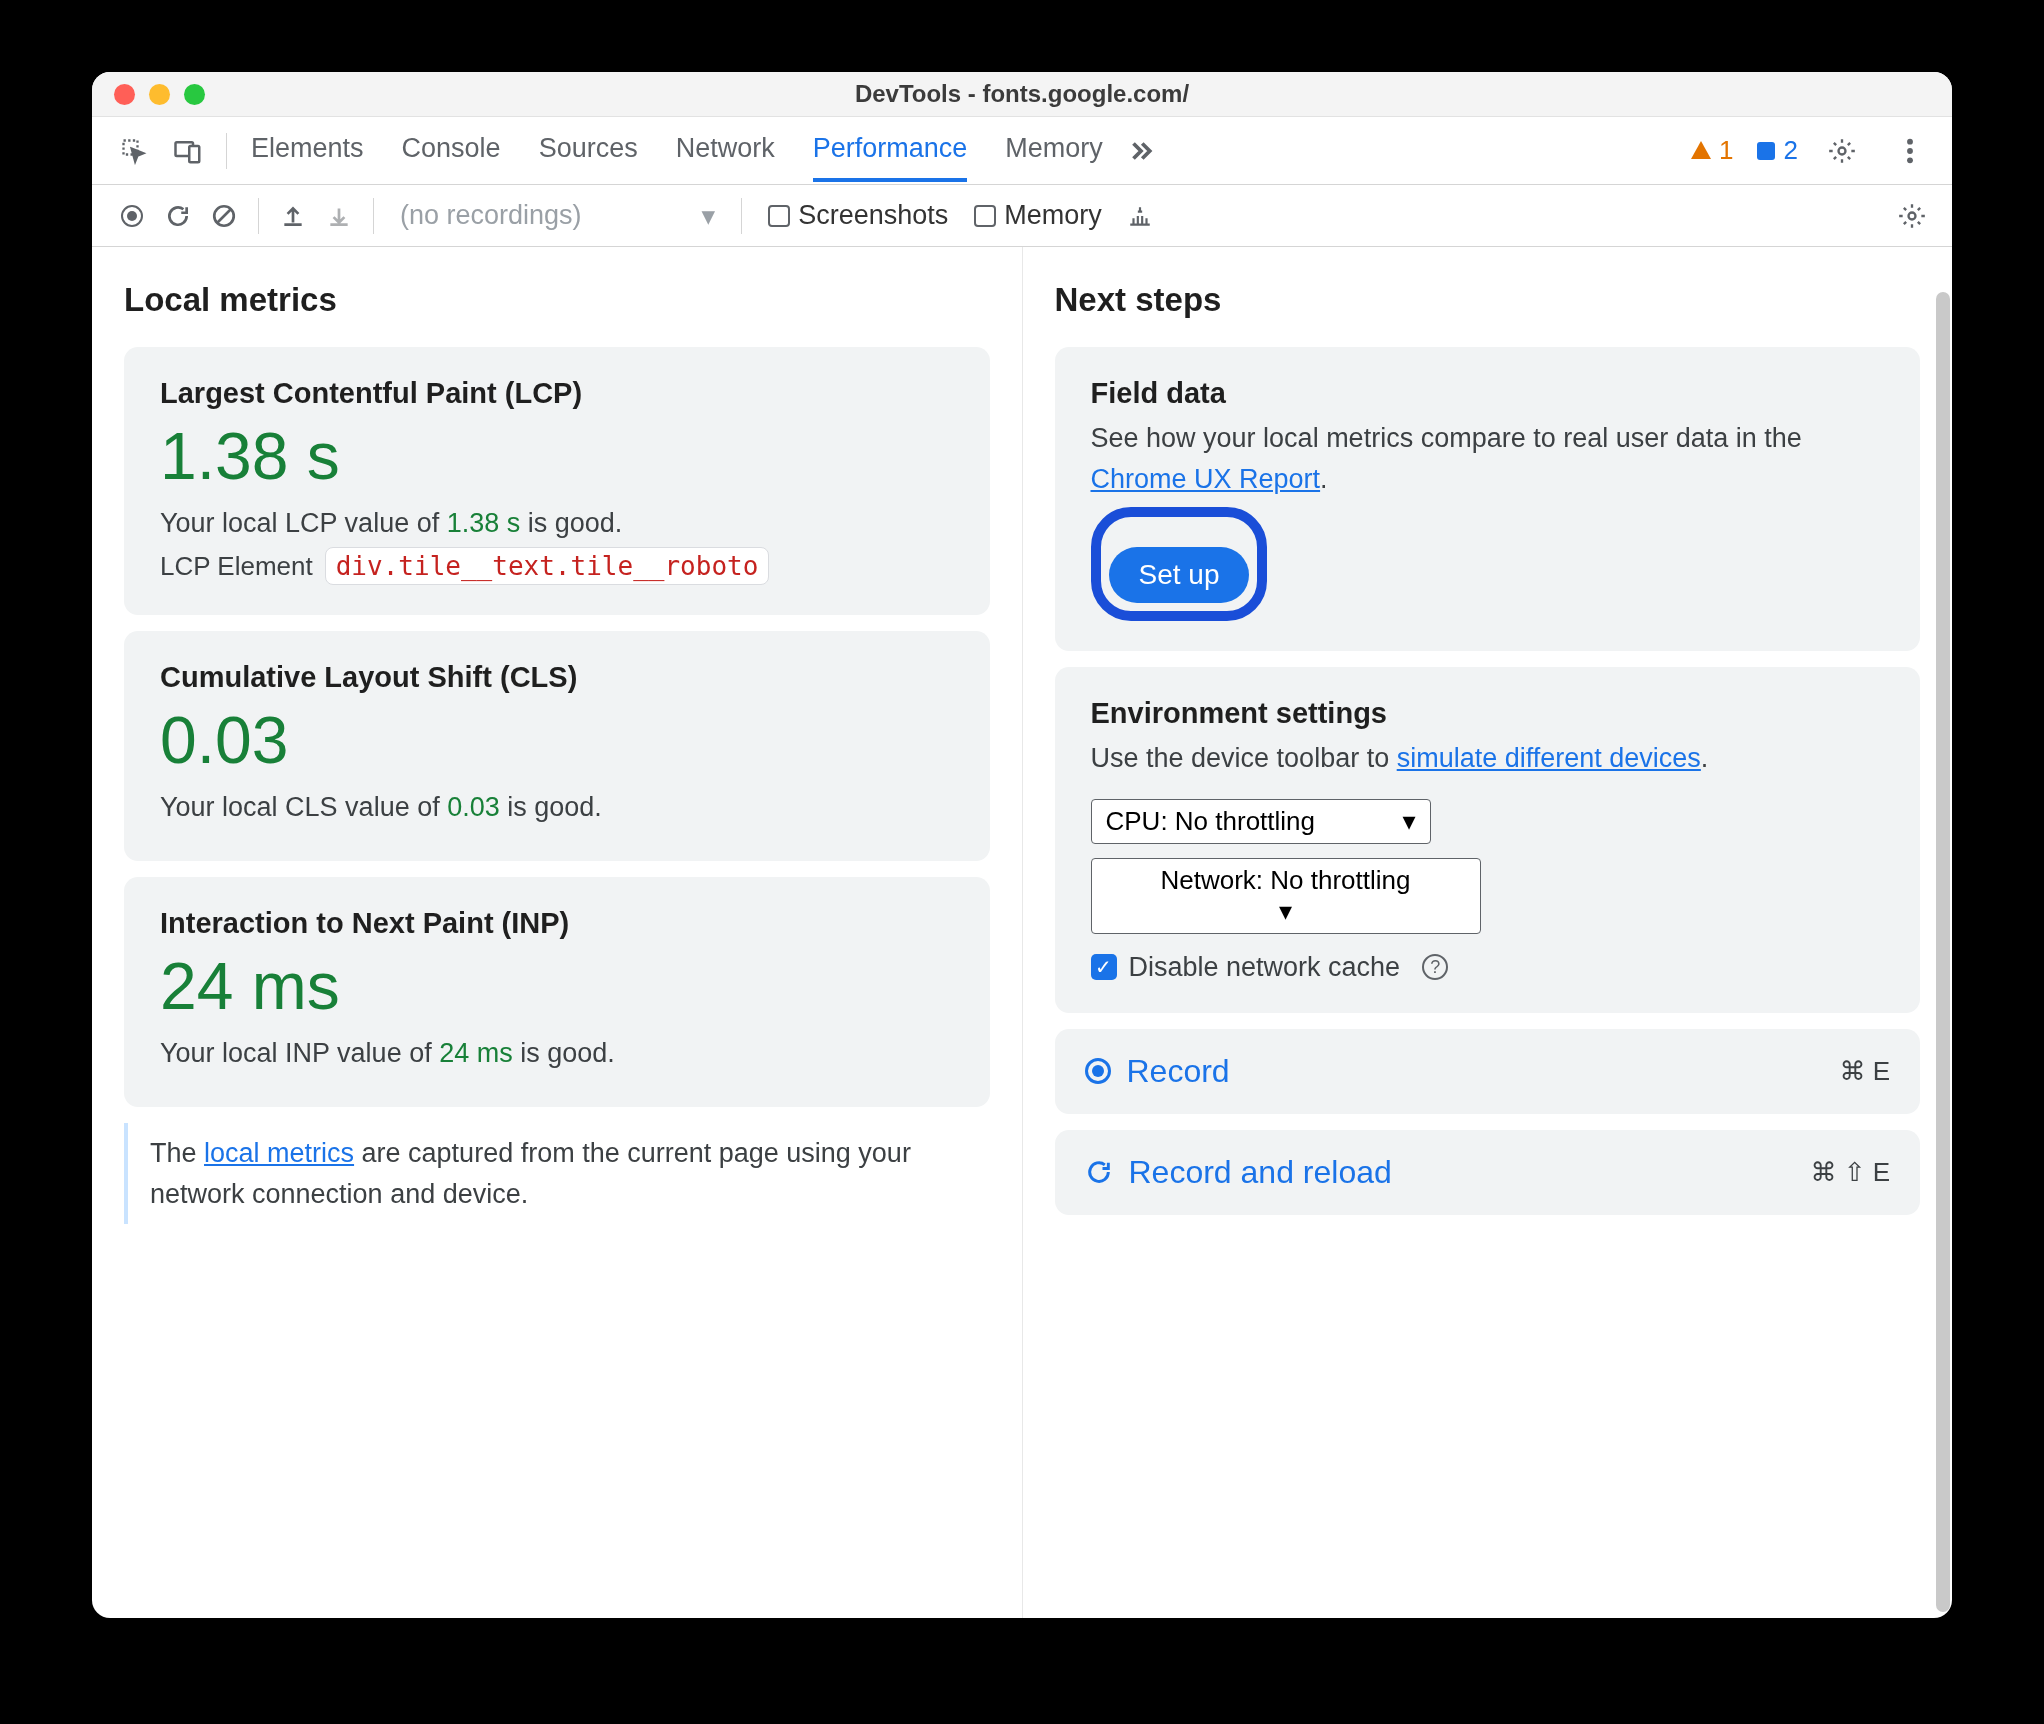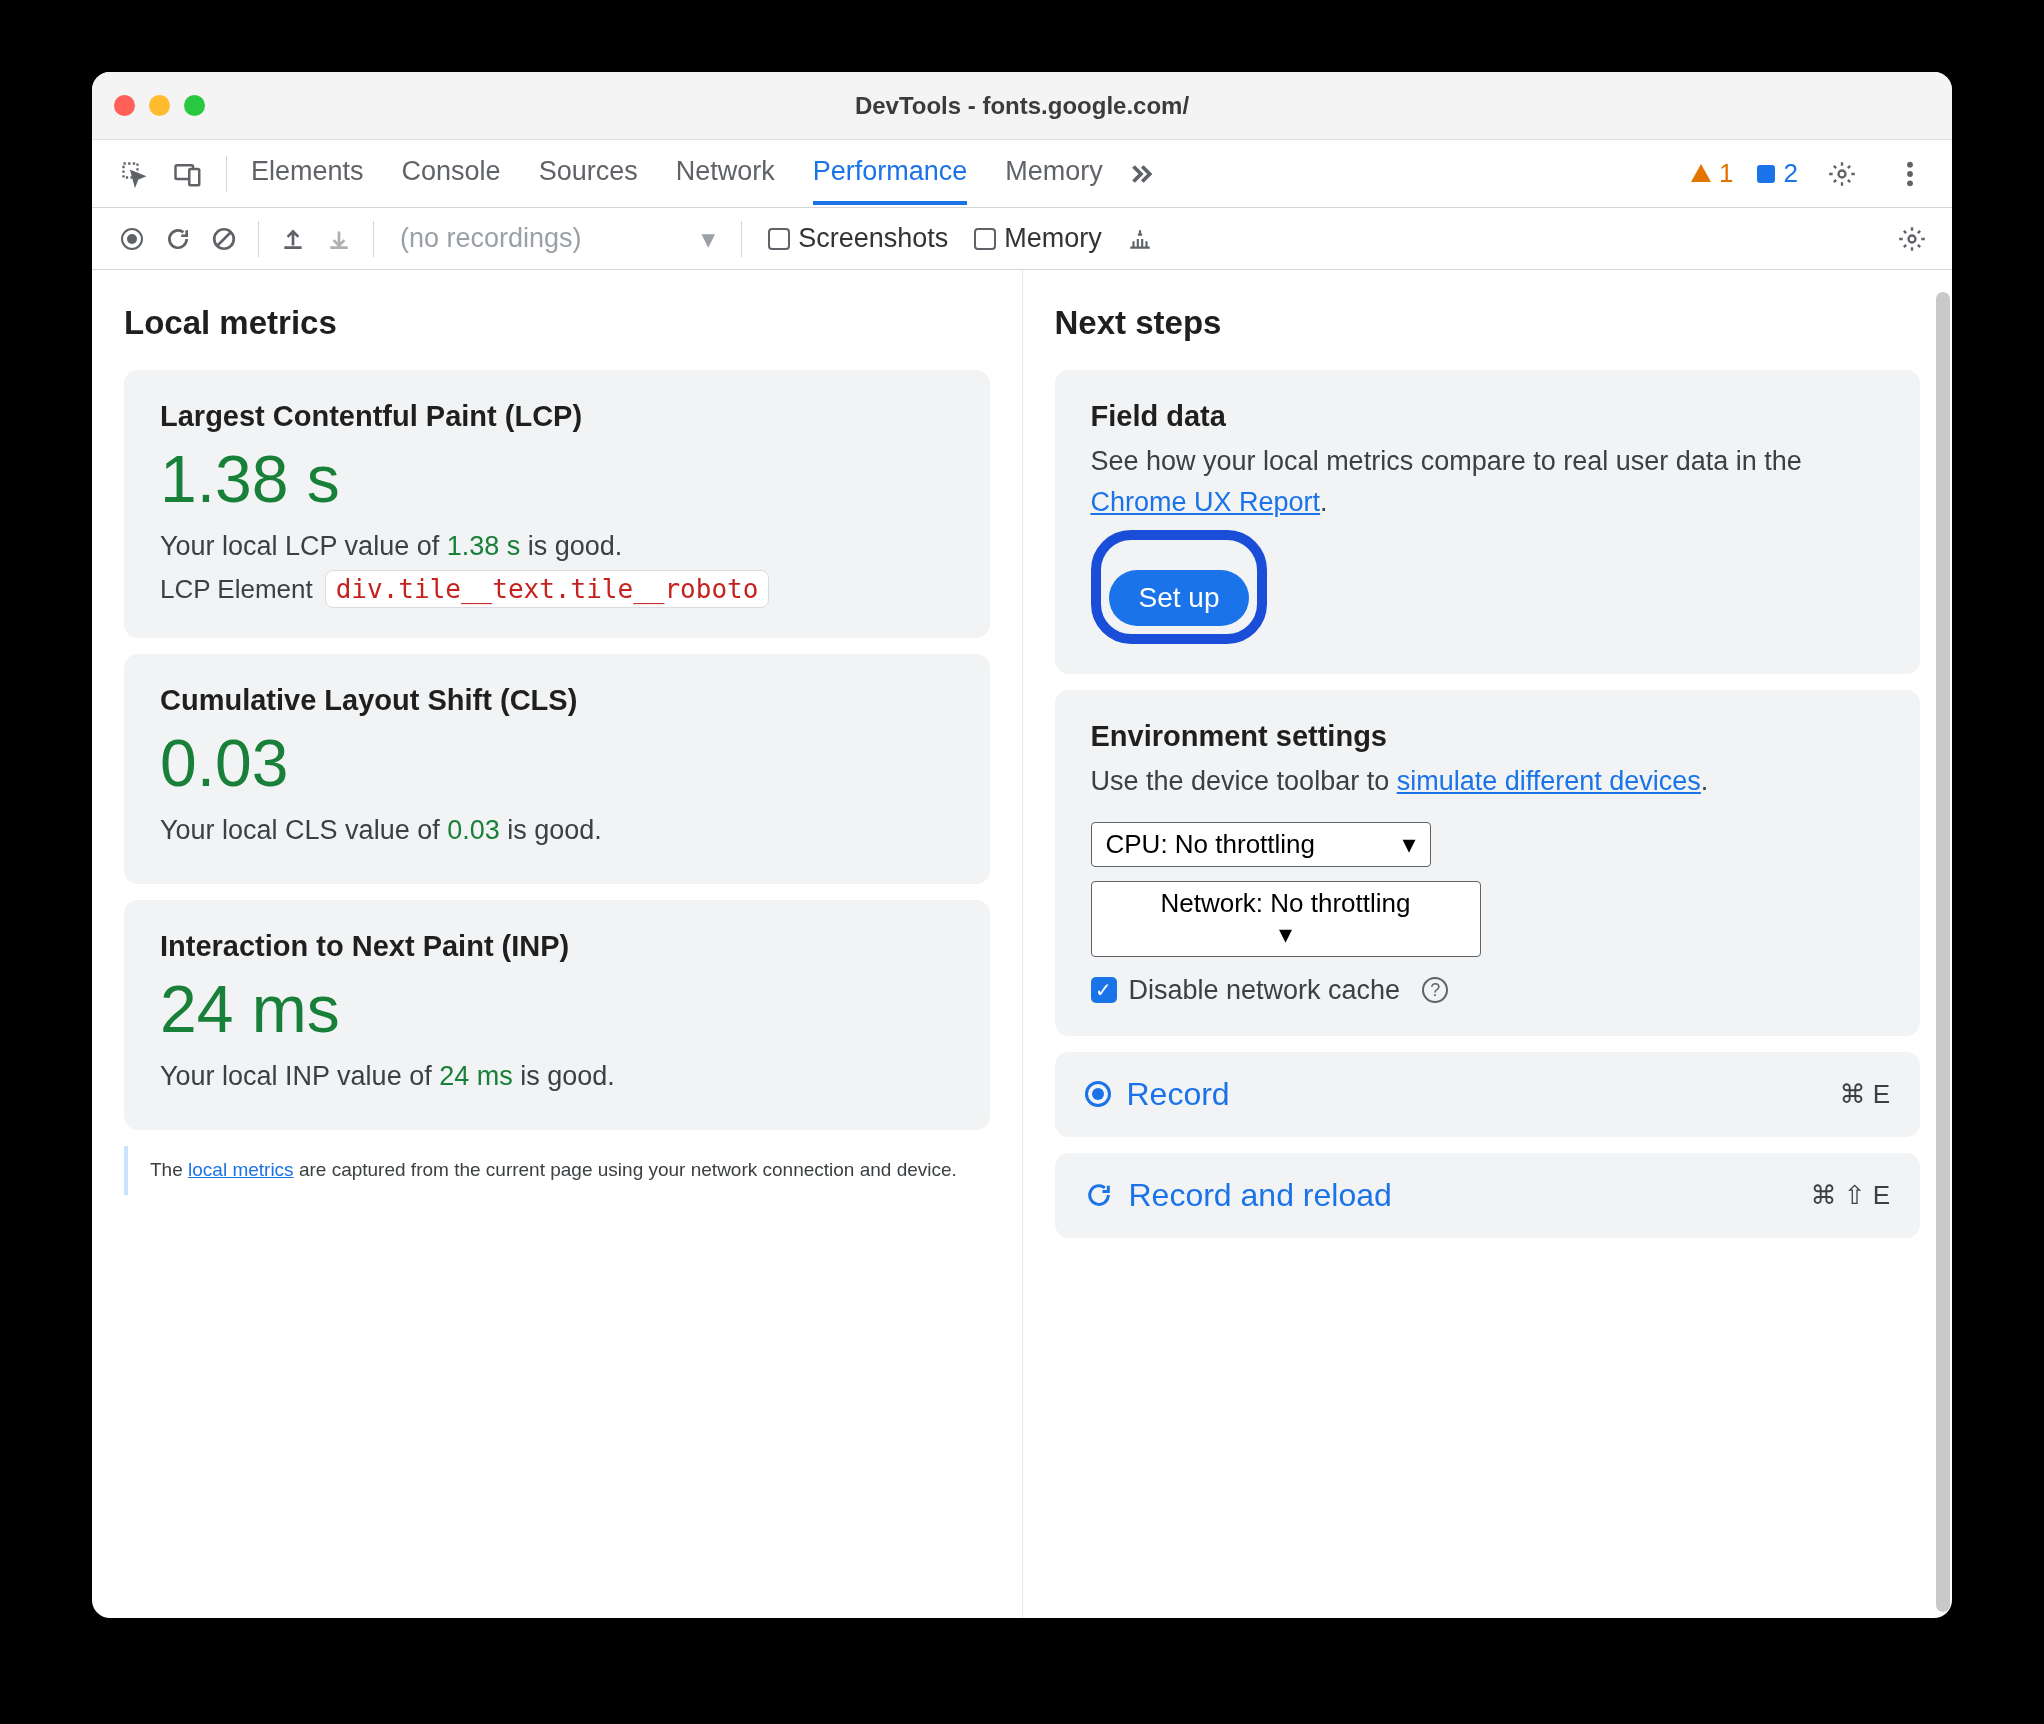--- a/index.html
+++ b/index.html
@@ -17,21 +17,21 @@
   width: 1860px;
   height: 1546px;
   background: #fff;
   border-radius: 18px;
   box-shadow: 0 24px 60px rgba(0,0,0,.6);
   overflow: hidden;
   display: flex;
   flex-direction: column;
 }
 .titlebar {
-  height: 68px;
+  height: 45px;
   background: #f4f4f4;
   display: flex;
   align-items: center;
   padding: 0 22px;
   border-bottom: 1px solid #e2e2e2;
   position: relative;
 }
 .traffic { display: flex; gap: 14px; }
 .dot { width: 21px; height: 21px; border-radius: 50%; }
 .dot.red { background: #ff5f57; }
@@ -112,21 +112,21 @@
   color: #c5221f;
   background: #fff;
   border: 1px solid #dadce0;
   padding: 3px 10px;
   border-radius: 8px;
   font-family: ui-monospace, Menlo, monospace;
 }
 .info {
   border-left: 4px solid #c9e3ff;
   padding: 10px 0 10px 22px;
-  font-size: 19px; color:#3c4043;
+  font-size: 27px; color:#3c4043;
   line-height: 1.5;
 }
 .link { color: #1a73e8; text-decoration: underline; }
 .btn-setup {
   display: inline-block;
   background: #1a73e8;
   color: #fff;
   border: none;
   padding: 12px 30px;
   border-radius: 28px;

